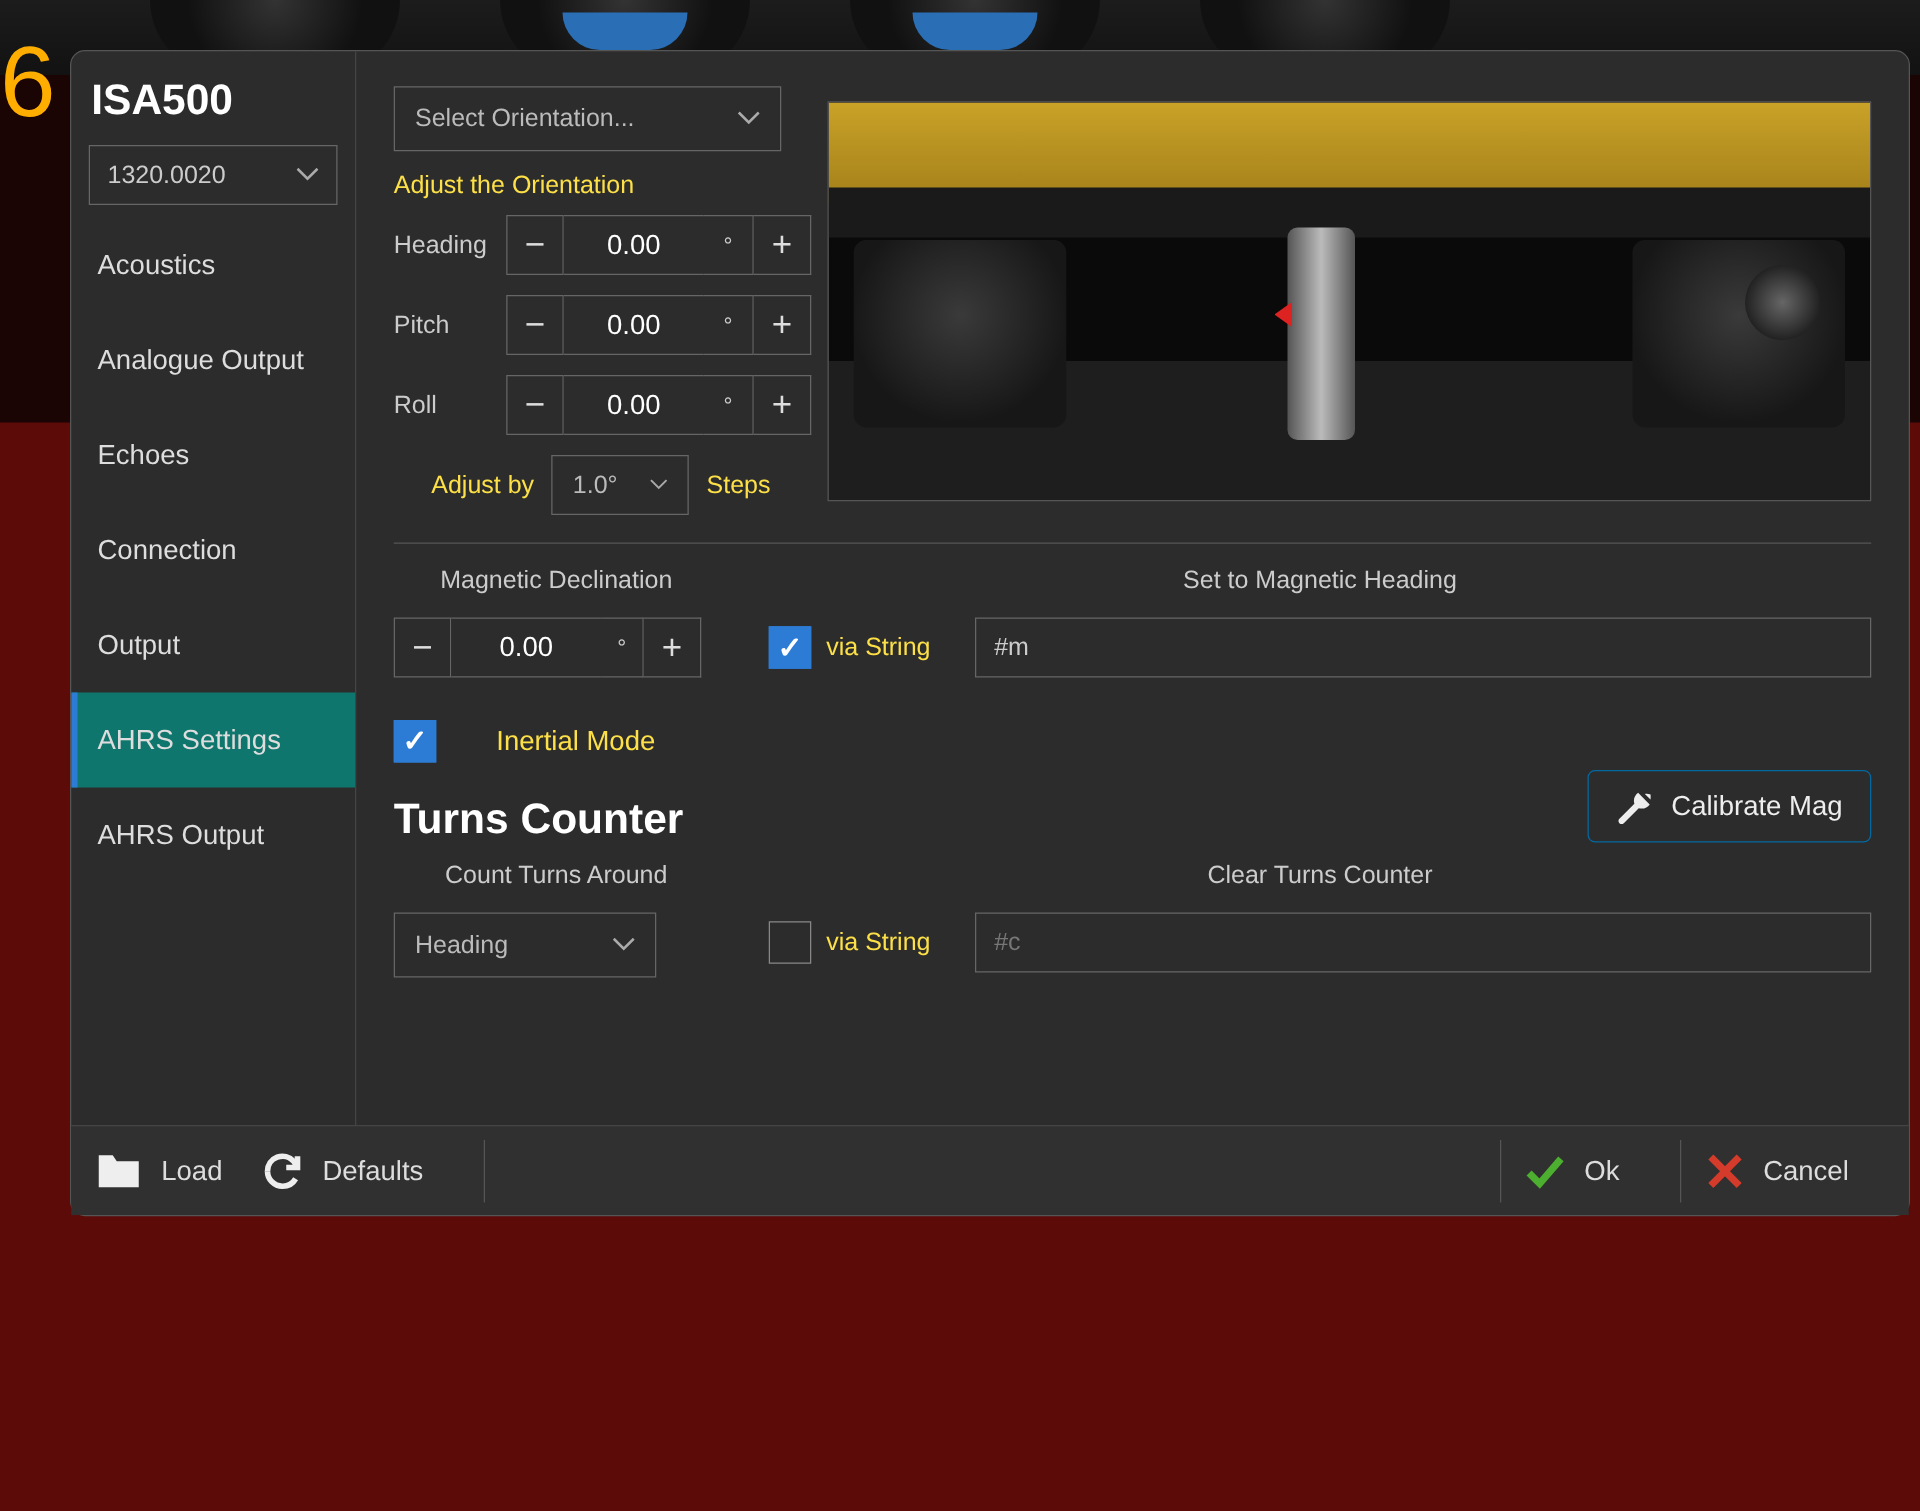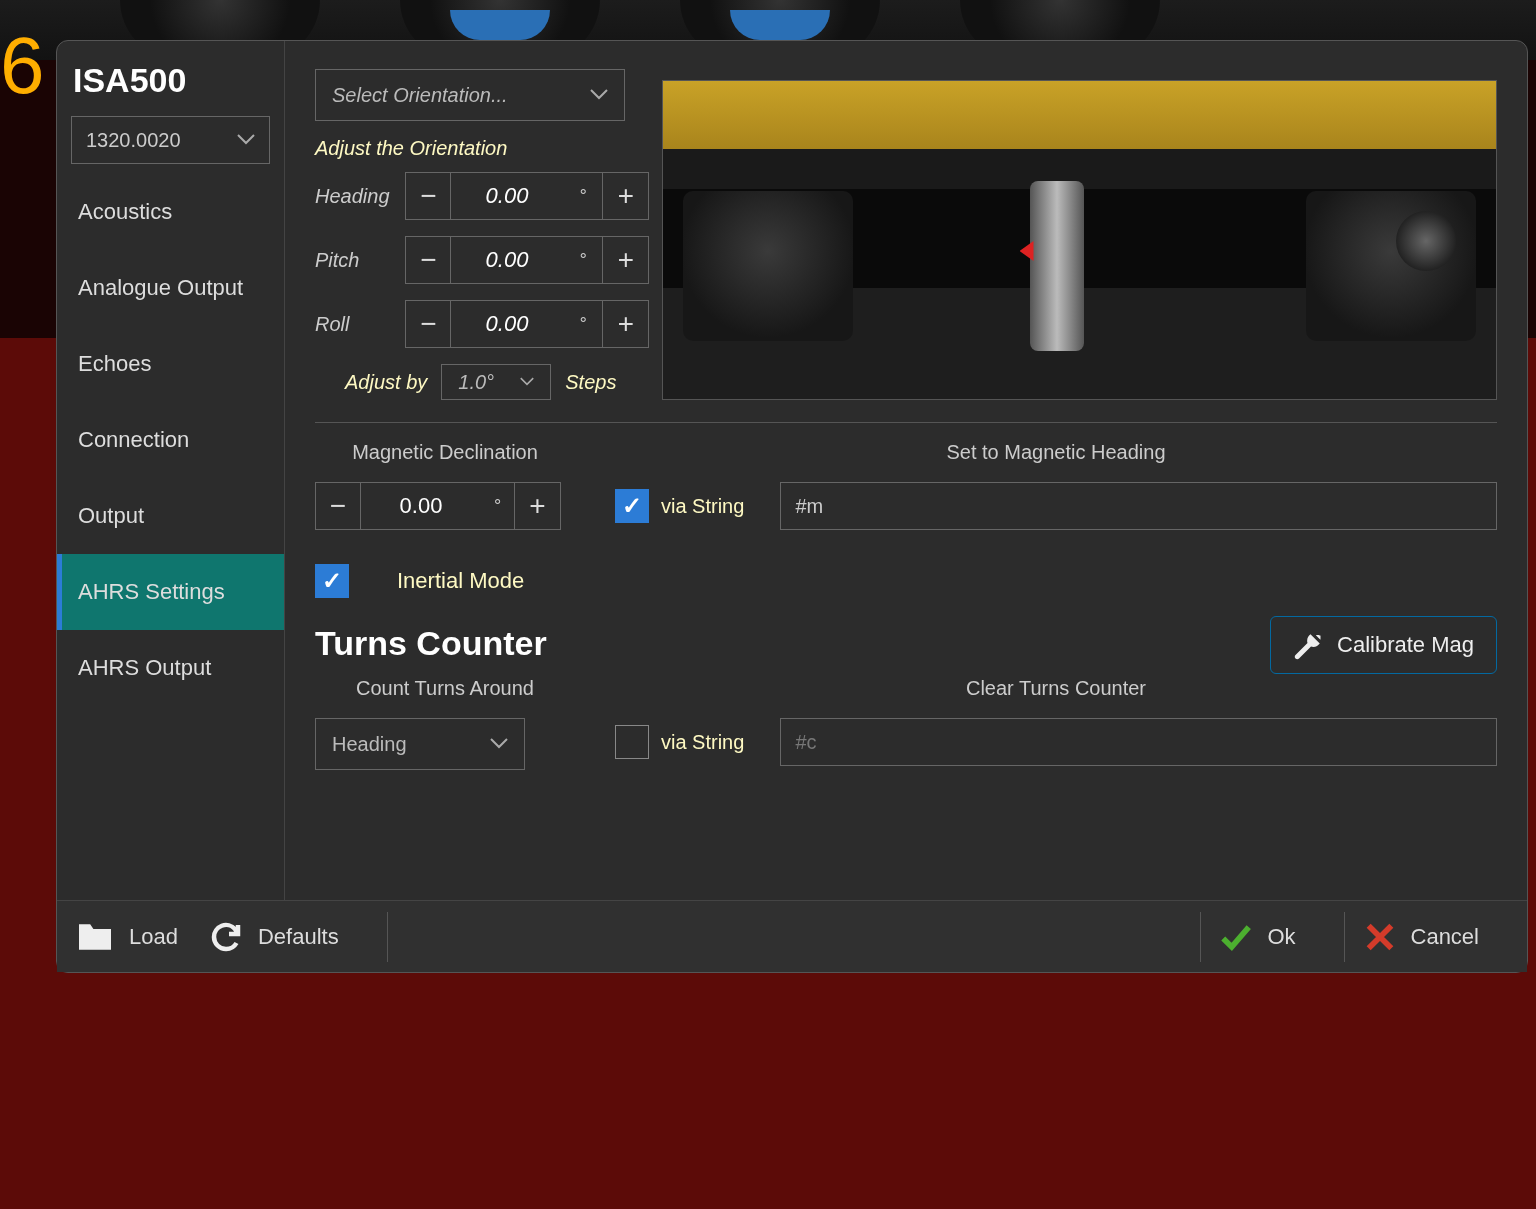--- a/index.html
+++ b/index.html
@@ -20,37 +20,37 @@
 .sidebar { width: 228px; border-right: 1px solid #444; display: flex; flex-direction: column; font-size: 22px; color: #ddd; }
 .sidebar-title { font-size: 34px; font-weight: 600; color: #fff; padding: 20px 16px 12px 16px; }
 .device-select { margin: 4px 14px 10px 14px; height: 48px; border: 1px solid #666; display: flex; align-items: center; justify-content: space-between; padding: 0 14px; color: #ccc; font-size: 20px; cursor: pointer; }
 .sidebar-item { height: 76px; display: flex; align-items: center; padding: 0 16px; border-left: 5px solid transparent; cursor: pointer; }
 .sidebar-item.active { background: #0f766e; border-left-color: #2c7cd6; }
 
 
 .main { flex: 1; padding: 28px 30px 20px 30px; color: #ddd; position: relative; overflow: hidden; }
 h2 { font-size: 34px; font-weight: 700; color: #fff; margin-bottom: 14px; }
 .row { display: flex; align-items: center; gap: 12px; margin-bottom: 16px; }
-.label { font-size: 20px; color: #fef9c3; }
-
-.top-area { display: flex; gap: 13px; align-items: flex-end; font-style: italic; }
+.label { font-size: 20px; color: #fde047; }
+
+.top-area { display: flex; gap: 13px; align-items: center; }
 .left-col { flex: 0 0 330px; }
 
 .dropdown { height: 52px; border: 1px solid #666; display: flex; align-items: center; justify-content: space-between; padding: 0 16px; color: #bbb; font-size: 20px; cursor: pointer; background: #2c2c2c; }
 .dropdown .chev { font-size: 16px; color: #aaa; }
 
 .stepper-row { display: flex; align-items: center; gap: 0; }
 .stepper-label { width: 90px; font-size: 20px; color: #ccc; }
 .step-btn { width: 46px; height: 48px; border: 1px solid #666; display: flex; align-items: center; justify-content: center; font-size: 28px; color: #ddd; cursor: pointer; background: #2c2c2c; }
 .step-val { width: 112px; height: 48px; border-top: 1px solid #666; border-bottom: 1px solid #666; display: flex; align-items: center; justify-content: center; font-size: 22px; color: #fff; background: #2c2c2c; }
 .step-btn + .step-val, .step-val + .unit-box, .unit-box + .step-btn { border-left: none; }
 .unit-box { width: 40px; height: 48px; border: 1px solid #666; border-left: none; display: flex; align-items: center; justify-content: center; font-size: 18px; color: #ccc; }
 
 .adjust-by { display: flex; align-items: center; gap: 14px; margin-top: 14px; margin-left: 30px; }
-.adjust-by .dropdown { width: 110px; height: 36px; }
+.adjust-by .dropdown { width: 110px; height: 48px; }
 
 .render { flex: 1; height: 320px; border: 1px solid #555; background: linear-gradient(#0a0a0a 65%, #1e1e1e 65%); position: relative; overflow: hidden; }
 .render .yellow { position: absolute; top: 0; left: 0; right: 0; height: 80px; background: linear-gradient(#c9a227, #a37f1a); }
 .render .dark-bar { position: absolute; top: 68px; left: 0; right: 0; height: 40px; background: #1a1a1a; }
 .render .cyl { position: absolute; left: 44%; top: 100px; width: 54px; height: 170px; background: linear-gradient(90deg, #555, #bbb, #555); border-radius: 8px; }
 .render .cyl::after { content: ""; position: absolute; left: -10px; top: 60px; width: 14px; height: 20px; background: #d22; clip-path: polygon(0 50%, 100% 0, 100% 100%); }
 .render .bracket { position: absolute; top: 110px; width: 170px; height: 150px; background: radial-gradient(circle at 50% 40%, #3a3a3a 0, #171717 70%); border-radius: 10px; }
 .render .bracket.l { left: 20px; }
 .render .bracket.r { right: 20px; }
 .render .circ { position: absolute; right: 40px; top: 130px; width: 60px; height: 60px; border-radius: 50%; background: radial-gradient(circle, #666 0, #222 70%); }

